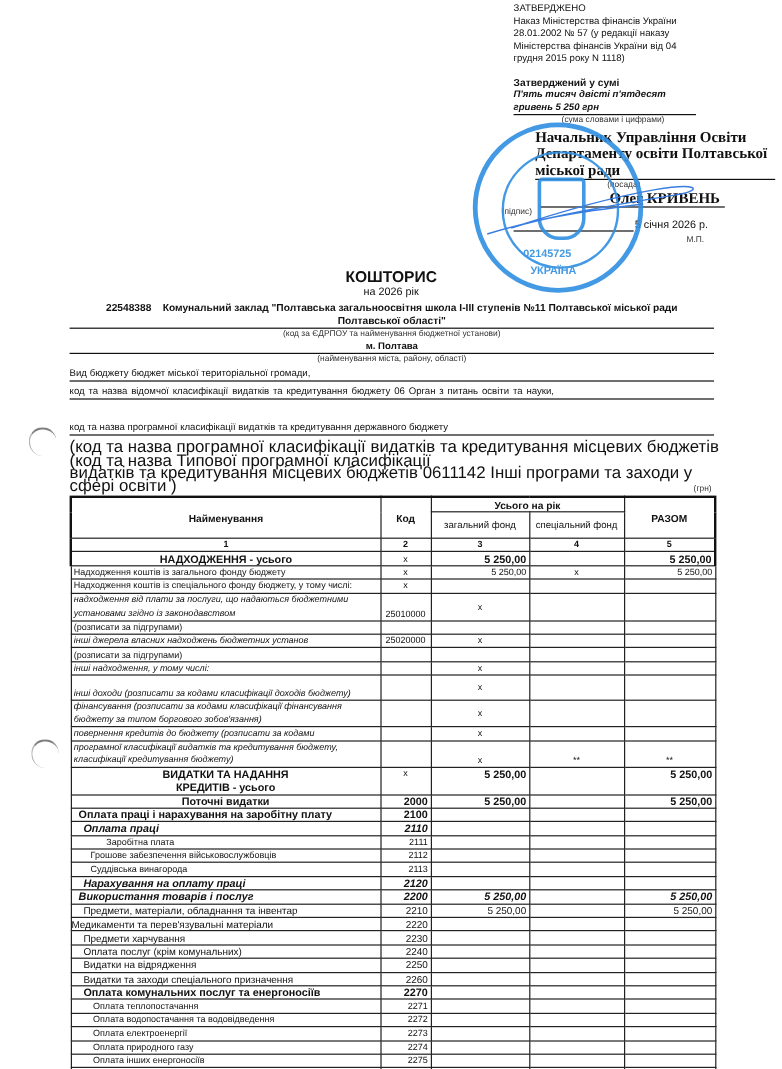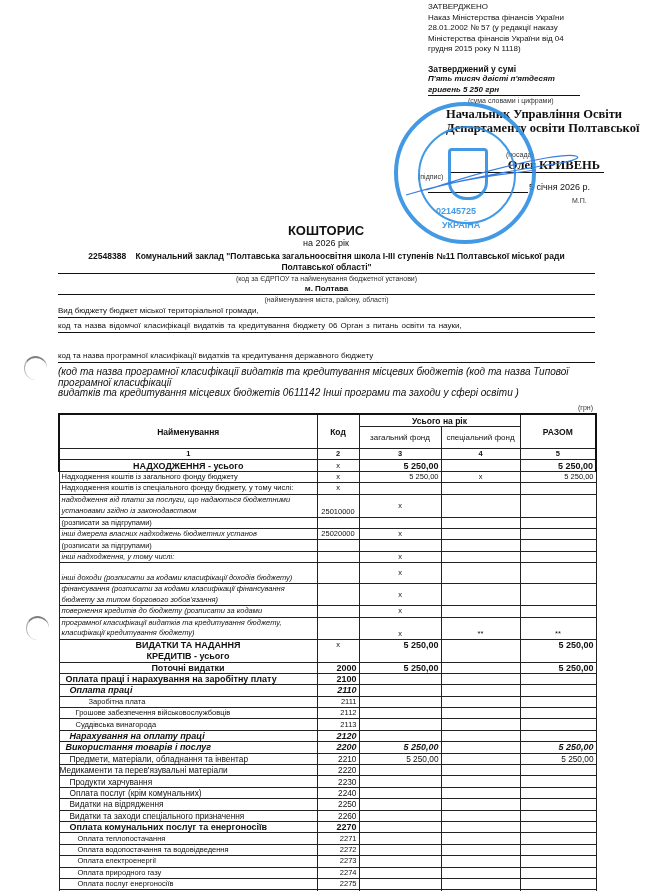--- a/index.html
+++ b/index.html
@@ -46,20 +46,21 @@
   <div style="height:9px;"></div>
   <div class="bold" style="font-size:8.5px;">Затверджений у сумі</div>
   <div class="italic bold" style="font-size:8px;">П'ять тисяч двісті п'ятдесят</div>
   <div class="italic bold uline" style="font-size:8px;width:152px;">гривень 5 250 грн</div>
   <div class="tiny" style="margin-left:40px;">(сума словами і цифрами)</div>
 </div>
 
 <div class="abs serifb" style="left:446px;top:107px;width:200px;">
   <div>Начальник Управління Освіти</div>
   <div>Департаменту освіти Полтавської</div>
+  <div class="uline" style="width:200px;">міської ради</div>
 </div>
 <div class="abs tiny" style="left:506px;top:150px;">(посада)</div>
 <div class="abs serifb uline" style="left:450px;top:158px;width:150px;text-align:right;padding-right:4px;">Олег КРИВЕНЬ</div>
 <div class="abs tiny" style="left:418px;top:172px;">(підпис)</div>
 <div class="abs uline" style="left:428px;top:192px;width:100px;height:0;"></div>
 <div class="abs small" style="left:529px;top:182px;font-size:9px;">5 січня 2026 р.</div>
 <div class="abs tiny" style="left:572px;top:196px;">М.П.</div>
 
 <div class="abs stamp">
   <div class="stamp-inner"></div>
@@ -81,21 +82,21 @@
   </div>
   <div class="bold center uline">Полтавської області"</div>
   <div class="tiny center">(код за ЄДРПОУ та найменування бюджетної установи)</div>
   <div class="bold center uline" style="font-size:8px;">м. Полтава</div>
   <div class="tiny center">(найменування міста, району, області)</div>
 </div>
 
 <div class="abs uline small" style="left:58px;top:306px;width:537px;">Вид бюджету бюджет міської територіальної громади,</div>
 <div class="abs uline small" style="left:58px;top:321px;width:537px;word-spacing:1px;">код   та   назва  відомчої  класифікації  видатків та кредитування бюджету 06 Орган з питань освіти та науки,</div>
 <div class="abs uline small" style="left:58px;top:351px;width:537px;">код  та назва програмної  класифікації  видатків  та  кредитування державного бюджету</div>
-<div class="abs small" style="left:58px;top:367px;width:545px;font-size:10px;font-style:italic;">
+<div class="abs small" style="left:58px;top:367px;width:545px;font-size:14px;">
   <div>(код та назва програмної класифікації видатків та кредитування місцевих бюджетів (код та назва Типової програмної класифікації</div>
   <div>видатків та кредитування місцевих бюджетів   0611142   Інші програми та заходи у сфері освіти  )</div>
 </div>
 
 <div class="abs tiny" style="left:578px;top:403px;">(грн)</div>
 
 <table class="est">
   <colgroup>
     <col style="width:258px">
       <col style="width:42px">
@@ -301,21 +302,21 @@
     </tr>
 
     <tr>
       <td style="padding-left:0;font-size:8.3px;">Медикаменти та перев'язувальні матеріали</td>
       <td class="num" style="font-size:8.3px;">2220</td>
       <td></td>
       <td></td>
       <td></td>
     </tr>
     <tr>
-      <td style="padding-left:10px;font-size:8.3px;">Продукти харчування</td>
+      <td style="padding-left:10px;font-size:8.3px;">Предмети харчування</td>
       <td class="num" style="font-size:8.3px;">2230</td>
       <td></td>
       <td></td>
       <td></td>
     </tr>
     <tr>
       <td style="padding-left:10px;font-size:8.3px;">Оплата послуг (крім комунальних)</td>
       <td class="num" style="font-size:8.3px;">2240</td>
       <td></td>
       <td></td>
@@ -366,21 +367,21 @@
       <td></td>
     </tr>
     <tr>
       <td style="padding-left:18px;">Оплата природного газу</td>
       <td class="num">2274</td>
       <td></td>
       <td></td>
       <td></td>
     </tr>
     <tr>
-      <td style="padding-left:18px;">Оплата послуг енергоносіїв</td>
+      <td style="padding-left:18px;">Оплата інших енергоносіїв</td>
       <td class="num">2275</td>
       <td></td>
       <td></td>
       <td></td>
     </tr>
     <tr>
       <td style="padding-left:18px;">Оплата енергосервісу</td>
       <td class="num">2276</td>
       <td></td>
       <td></td>

